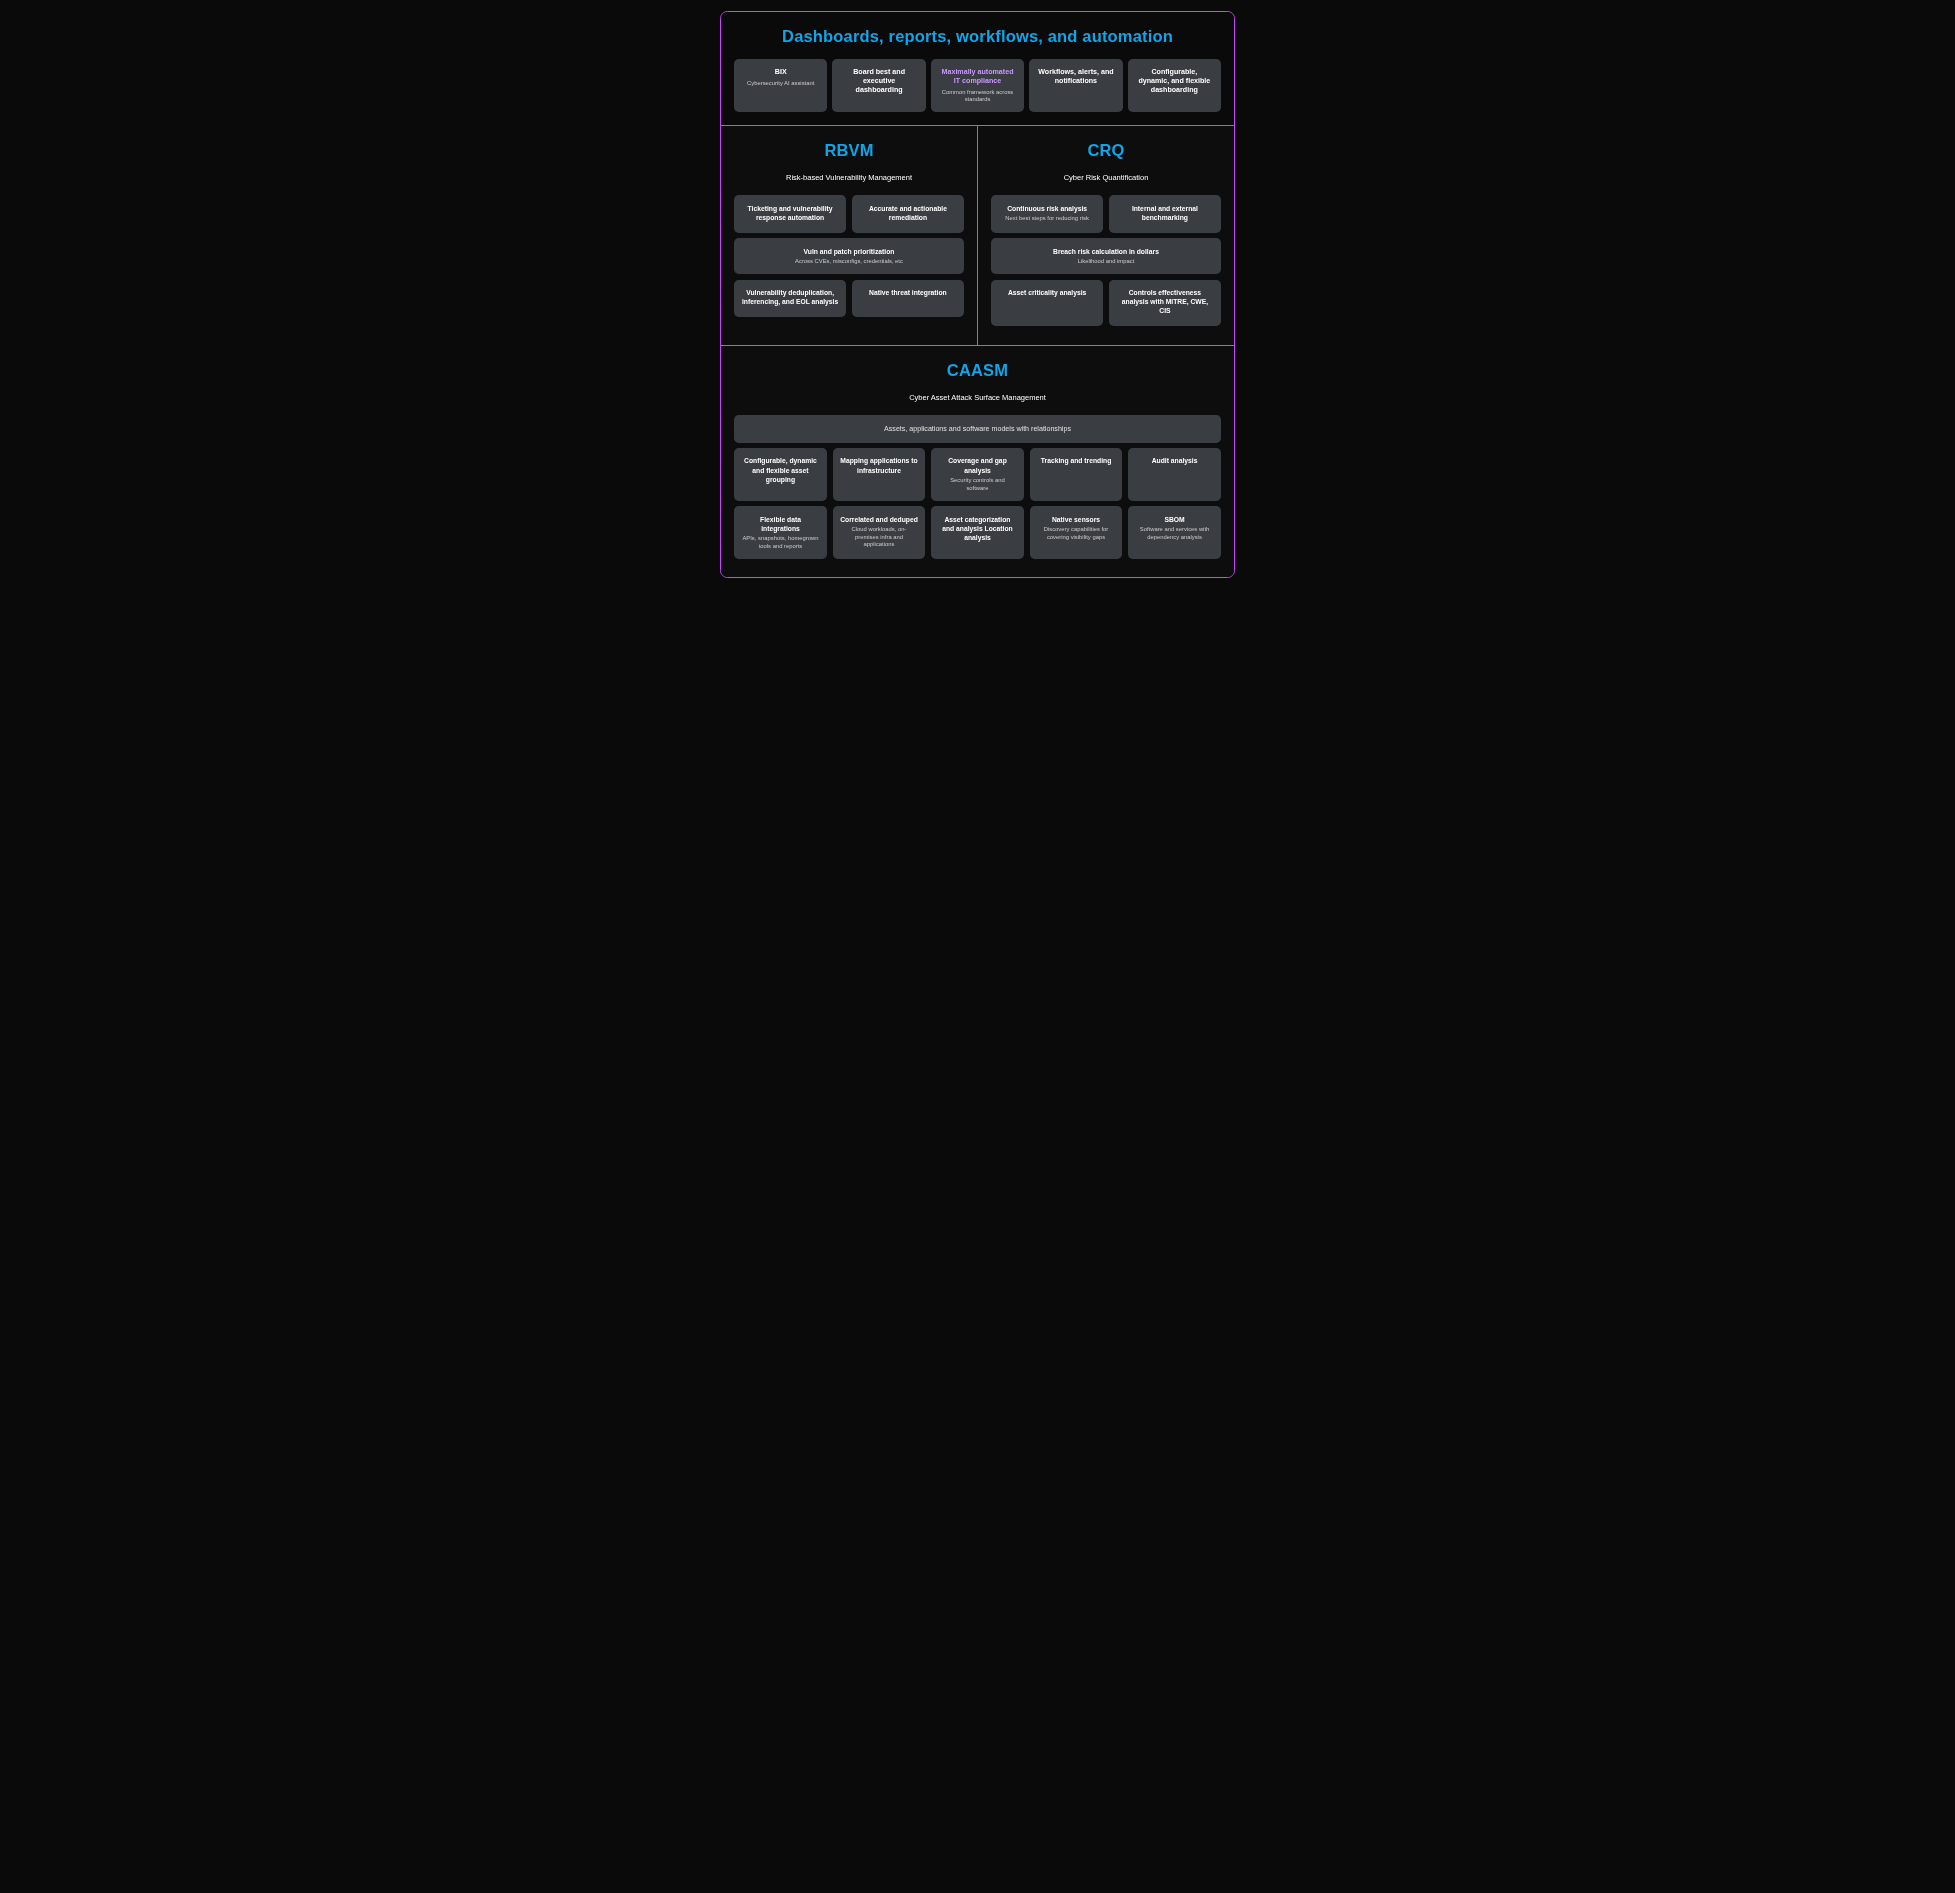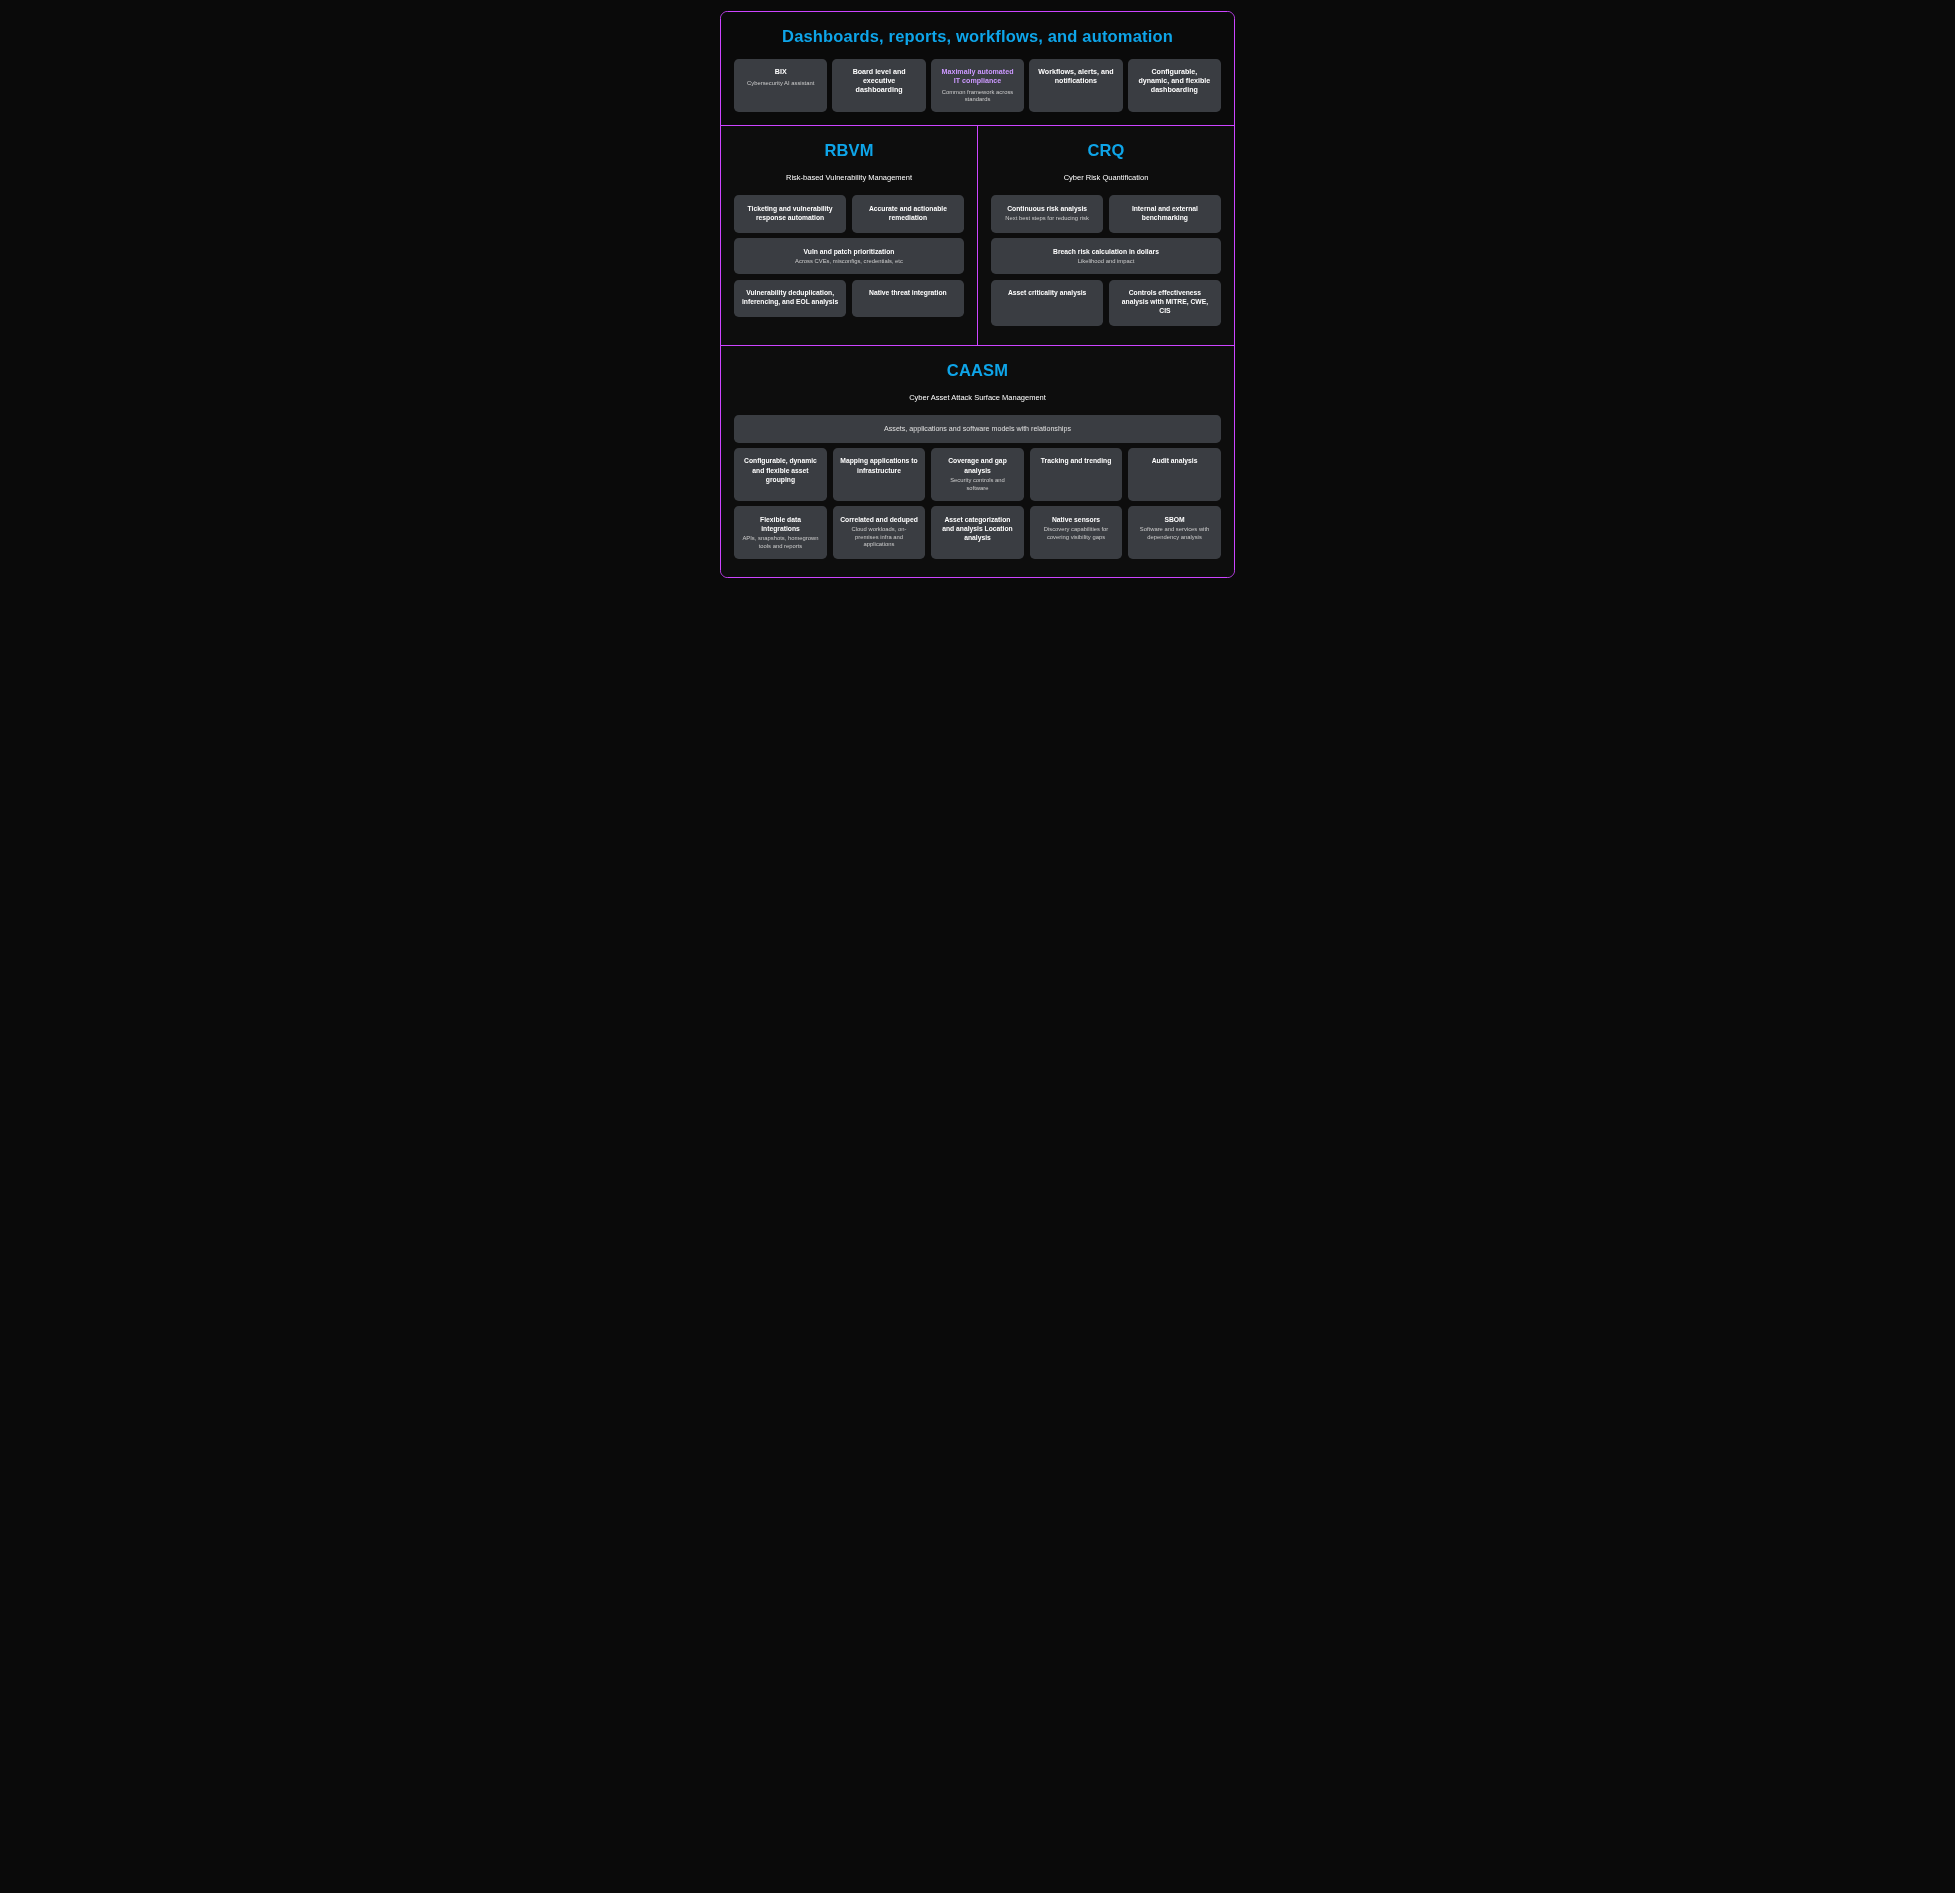--- a/index.html
+++ b/index.html
@@ -179,21 +179,21 @@
 
   <div class="section-dashboards">
     <h1 class="section-title-purple">Dashboards, reports, workflows, and automation</h1>
     <div class="dashboard-cards">
 
     <div class="dash-card">
           <div class="card-title">BIX</div>
           <div class="card-subtitle">Cybersecurity AI assistant</div>
         </div>
         <div class="dash-card">
-          <div class="card-title">Board level and executive dashboarding</div>
+          <div class="card-title">Board best and executive dashboarding</div>
         </div>
         <div class="dash-card highlight-title">
           <div class="card-title">Maximally automated IT compliance</div>
           <div class="card-subtitle">Common framework across standards</div>
         </div>
         <div class="dash-card">
           <div class="card-title">Workflows, alerts, and notifications</div>
         </div>
         <div class="dash-card">
           <div class="card-title">Configurable, dynamic, and flexible dashboarding</div>

